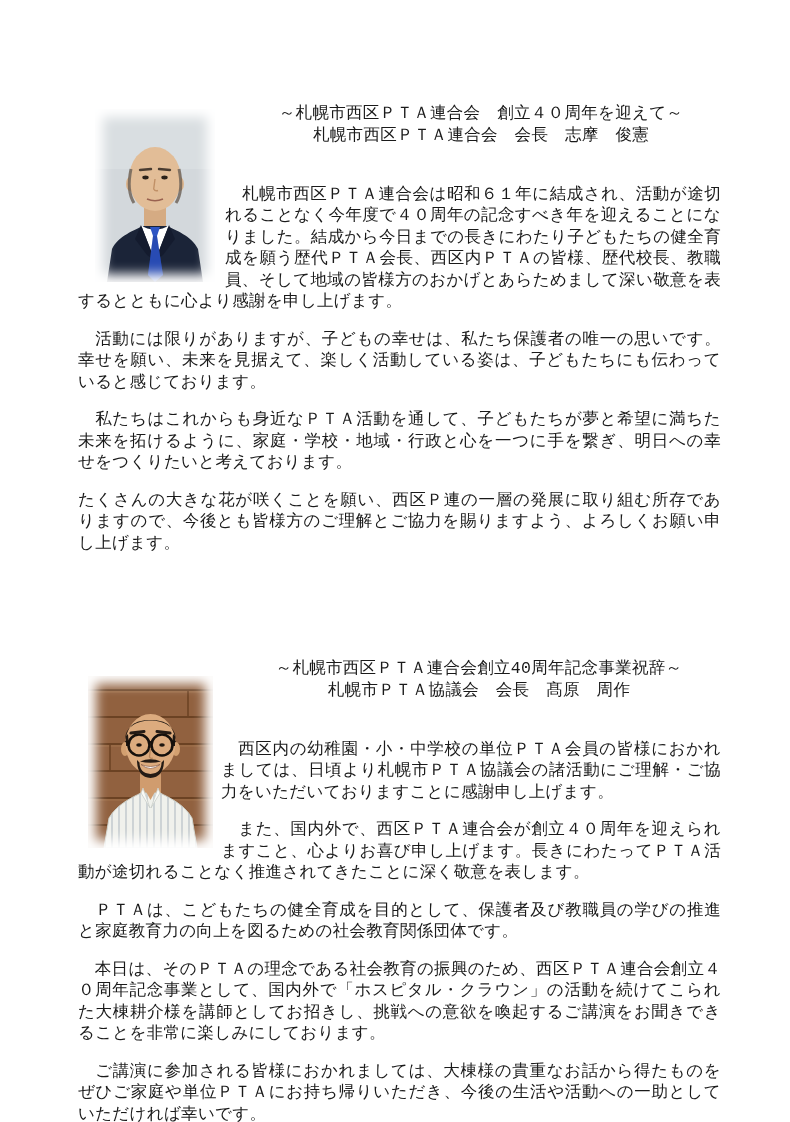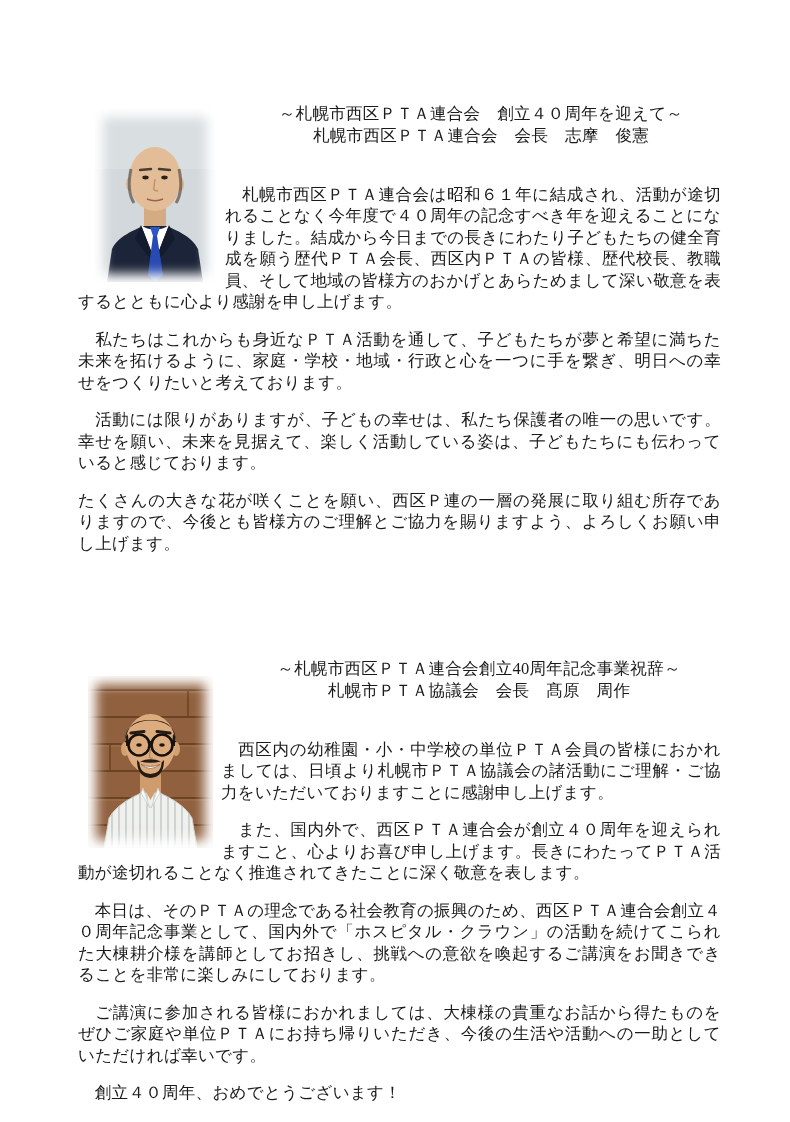--- a/index.html
+++ b/index.html
@@ -3,21 +3,21 @@
 <meta charset="utf-8">
 <style>
   html,body{margin:0;padding:0;background:#e9e9e9;}
   .page{
     position:relative;
     width:790px;height:1122px;
     margin:0 auto;
     background:#ffffff;
     box-sizing:border-box;
     padding:103px 53px 0 62px;
-    font-family:Liberation Serif, serif;
+    font-family:Liberation Mono, monospace;
     font-size:16.5px;
     line-height:21.5px;
     letter-spacing:0.3px;
     color:#1a1a1a;
     overflow:hidden;
   }
   p{margin:16px;text-align:justify;}
   .centered{text-align:center;}
   .blank-line{height:21.5px;}
   .section-gap{height:88px;clear:both;}
@@ -81,22 +81,22 @@
 
         <path d="M52,90 Q60,93.5 68,90" stroke="#9a6250" stroke-width="1.6" fill="none"></path>
       </svg>
     </div>
 
     <div class="centered">～札幌市西区ＰＴＡ連合会　創立４０周年を迎えて～</div>
     <div class="centered">札幌市西区ＰＴＡ連合会　会長　志摩　俊憲</div>
     <div class="blank-line"></div>
 
     <p>　札幌市西区ＰＴＡ連合会は昭和６１年に結成され、活動が途切れることなく今年度で４０周年の記念すべき年を迎えることになりました。結成から今日までの長きにわたり子どもたちの健全育成を願う歴代ＰＴＡ会長、西区内ＰＴＡの皆様、歴代校長、教職員、そして地域の皆様方のおかげとあらためまして深い敬意を表するとともに心より感謝を申し上げます。</p>
+    <p>　活動には限りがありますが、子どもの幸せは、私たち保護者の唯一の思いです。幸せを願い、未来を見据えて、楽しく活動している姿は、子どもたちにも伝わっていると感じております。</p>
     <p>　私たちはこれからも身近なＰＴＡ活動を通して、子どもたちが夢と希望に満ちた未来を拓けるように、家庭・学校・地域・行政と心を一つに手を繋ぎ、明日への幸せをつくりたいと考えております。</p>
-    <p>　活動には限りがありますが、子どもの幸せは、私たち保護者の唯一の思いです。幸せを願い、未来を見据えて、楽しく活動している姿は、子どもたちにも伝わっていると感じております。</p>
     <p>たくさんの大きな花が咲くことを願い、西区Ｐ連の一層の発展に取り組む所存でありますので、今後とも皆様方のご理解とご協力を賜りますよう、よろしくお願い申し上げます。</p>
   </section>
 
   <div class="section-gap"></div>
 
   <section>
     <div class="photo photo-2">
       <svg viewBox="0 0 125 172" preserveAspectRatio="none">
         <defs>
           <pattern id="shirt-stripes" width="7" height="8" patternUnits="userSpaceOnUse">
@@ -161,18 +161,19 @@
         <path d="M53,88.5 Q62.5,96.5 72,88.5 Q62.5,92.5 53,88.5 Z" fill="#ffffff" stroke="#8a5a44" stroke-width="0.7"></path>
       </svg>
     </div>
 
     <div class="centered">～札幌市西区ＰＴＡ連合会創立40周年記念事業祝辞～</div>
     <div class="centered">札幌市ＰＴＡ協議会　会長　髙原　周作</div>
     <div class="blank-line"></div>
 
     <p>　西区内の幼稚園・小・中学校の単位ＰＴＡ会員の皆様におかれましては、日頃より札幌市ＰＴＡ協議会の諸活動にご理解・ご協力をいただいておりますことに感謝申し上げます。</p>
     <p>　また、国内外で、西区ＰＴＡ連合会が創立４０周年を迎えられますこと、心よりお喜び申し上げます。長きにわたってＰＴＡ活動が途切れることなく推進されてきたことに深く敬意を表します。</p>
+    <p>　ＰＴＡは、こどもたちの健全育成を目的として、保護者及び教職員の学びの推進と家庭教育力の向上を図るための社会教育関係団体です。</p>
     <p>　本日は、そのＰＴＡの理念である社会教育の振興のため、西区ＰＴＡ連合会創立４０周年記念事業として、国内外で「ホスピタル・クラウン」の活動を続けてこられた大棟耕介様を講師としてお招きし、挑戦への意欲を喚起するご講演をお聞きできることを非常に楽しみにしております。</p>
     <p>　ご講演に参加される皆様におかれましては、大棟様の貴重なお話から得たものをぜひご家庭や単位ＰＴＡにお持ち帰りいただき、今後の生活や活動への一助としていただければ幸いです。</p>
     <p>　創立４０周年、おめでとうございます！</p>
   </section>
 
 </div>
 
 </body></html>

